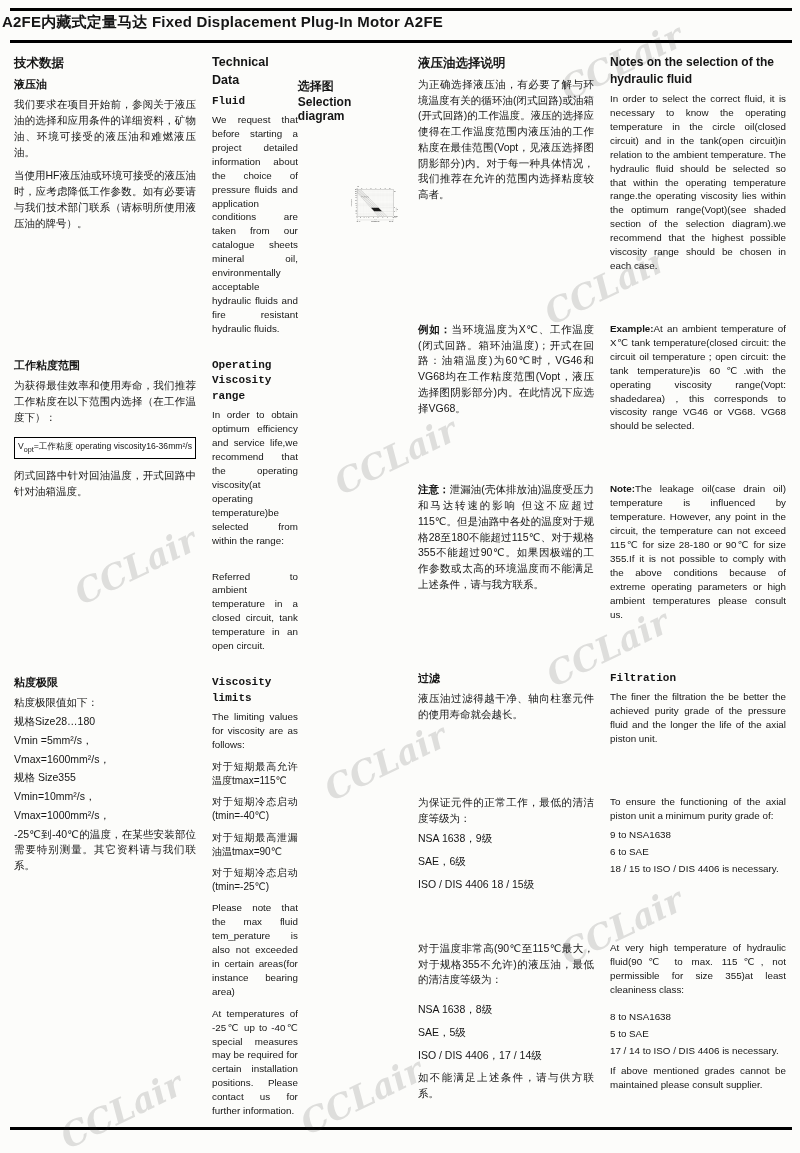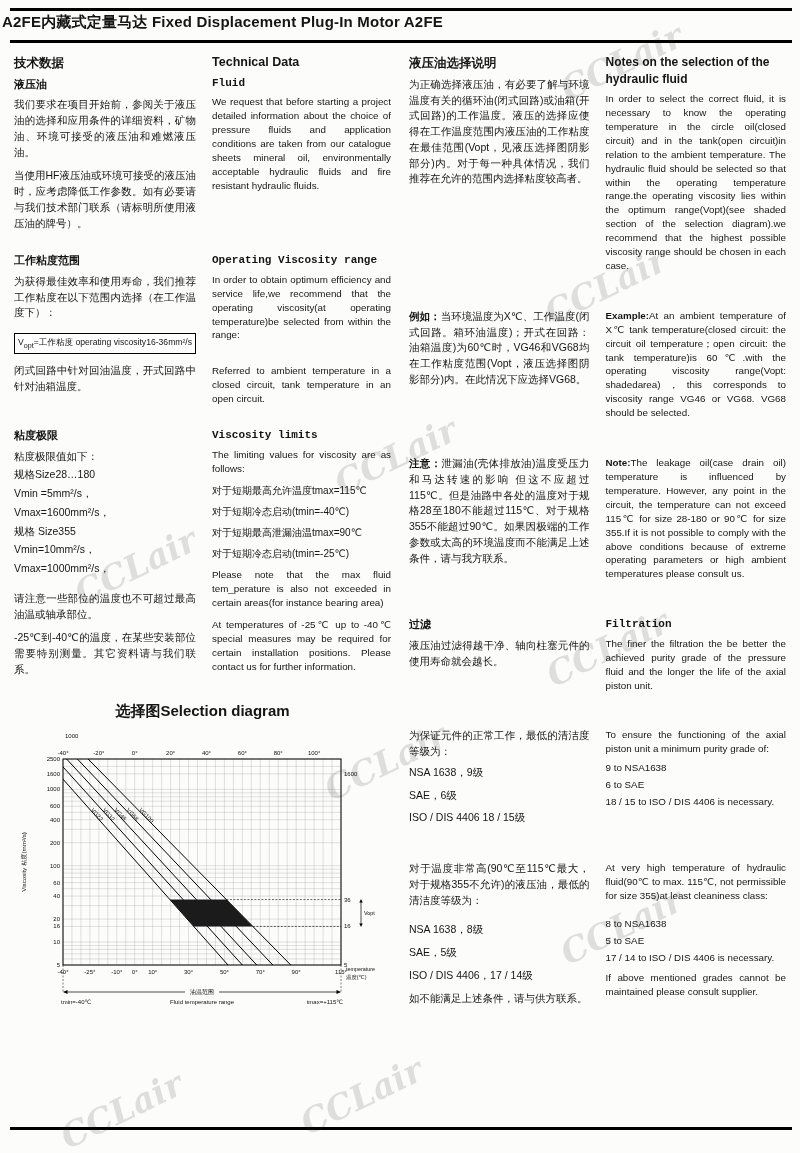--- a/index.html
+++ b/index.html
@@ -6,35 +6,35 @@
   html,body{margin:0;padding:0;background:#e8e8e8;}
   .page{position:relative;width:800px;height:1153px;margin:0 auto;background:#fcfcfa;
         font-family:"Liberation Sans","DejaVu Sans",sans-serif;color:#151515;overflow:hidden;}
   .rule{position:absolute;left:10px;right:8px;border-top:3px solid #000;}
   .rule-top{top:8px;}
   .rule-head{top:40px;}
   .rule-bottom{top:1127px;}
   .head-wrap{position:absolute;top:13px;left:2px;right:14px;}
   .title{margin:0;font-size:15px;font-weight:bold;letter-spacing:.2px;white-space:nowrap;}
   .content{position:absolute;top:54px;left:14px;right:14px;bottom:30px;display:flex;gap:18px;}
-  .half{width:50%;display:flex;flex-direction:column;align-items:center;}
+  .half{width:50%;display:flex;flex-direction:row;}
   .grid2{display:grid;grid-template-columns:1fr 1fr;column-gap:16px;align-items:start;}
   .left .grid2{row-gap:14px;}
   .right .grid2{row-gap:28px;}
   .cell{text-align:justify;}
   .zh{font-size:10.5px;line-height:1.5;}
   .en{font-size:9.8px;line-height:1.42;}
   h2.sec{font-size:12.5px;font-weight:bold;margin:0 0 4px;text-align:left;}
   h3.sub{font-size:11px;font-weight:bold;margin:0 0 4px;text-align:left;font-family:Liberation Mono, monospace;}
   p{margin:0 0 8px;}
   .lines div{margin-bottom:3px;}
   .lines.spaced div{margin-bottom:7px;}
   .bold{font-weight:bold;}
   .vbox{border:1px solid #000;padding:2px 3px;margin:12px 0 9px;font-size:8.6px;white-space:nowrap;overflow:hidden;background:#fff;}
-  .diagram-title{font-size:15px;font-weight:bold;margin:16px 0 6px;}
+  .diagram-title{font-size:12px;font-weight:bold;margin:24px 0 6px;}
   svg.chart{display:block;}
   svg.chart text{font-family:"Liberation Sans","DejaVu Sans",sans-serif;}
   .wm{position:absolute;font-family:"DejaVu Serif","Liberation Serif",serif;font-style:italic;font-weight:bold;
       font-size:34px;color:rgba(40,40,40,0.14);transform:rotate(-26deg);white-space:nowrap;pointer-events:none;z-index:6;}
 </style>
 </head>
 <body>
 
 <div class="page">
 
@@ -89,21 +89,20 @@
           <h3 class="sub">粘度极限</h3>
           <p style="margin-bottom:3px">粘度极限值如下：</p>
           <div class="lines">
             <div>规格Size28…180</div>
             <div>Vmin =5mm²/s，</div>
             <div>Vmax=1600mm²/s，</div>
             <div>规格 Size355</div>
             <div>Vmin=10mm²/s，</div>
             <div>Vmax=1000mm²/s，</div>
           </div>
-          <p style="margin-top:14px">请注意一些部位的温度也不可超过最高油温或轴承部位。</p>
           <p>-25℃到-40℃的温度，在某些安装部位需要特别测量。其它资料请与我们联系。</p>
         </div>
 
         <div class="cell en">
           <h3 class="sub">Viscosity limits</h3>
           <p>The limiting values for viscosity are as follows:</p>
           <div class="lines spaced" style="font-size:10px">
             <div>对于短期最高允许温度tmax=115℃</div>
             <div>对于短期冷态启动(tmin=-40℃)</div>
             <div>对于短期最高泄漏油温tmax=90℃</div>

